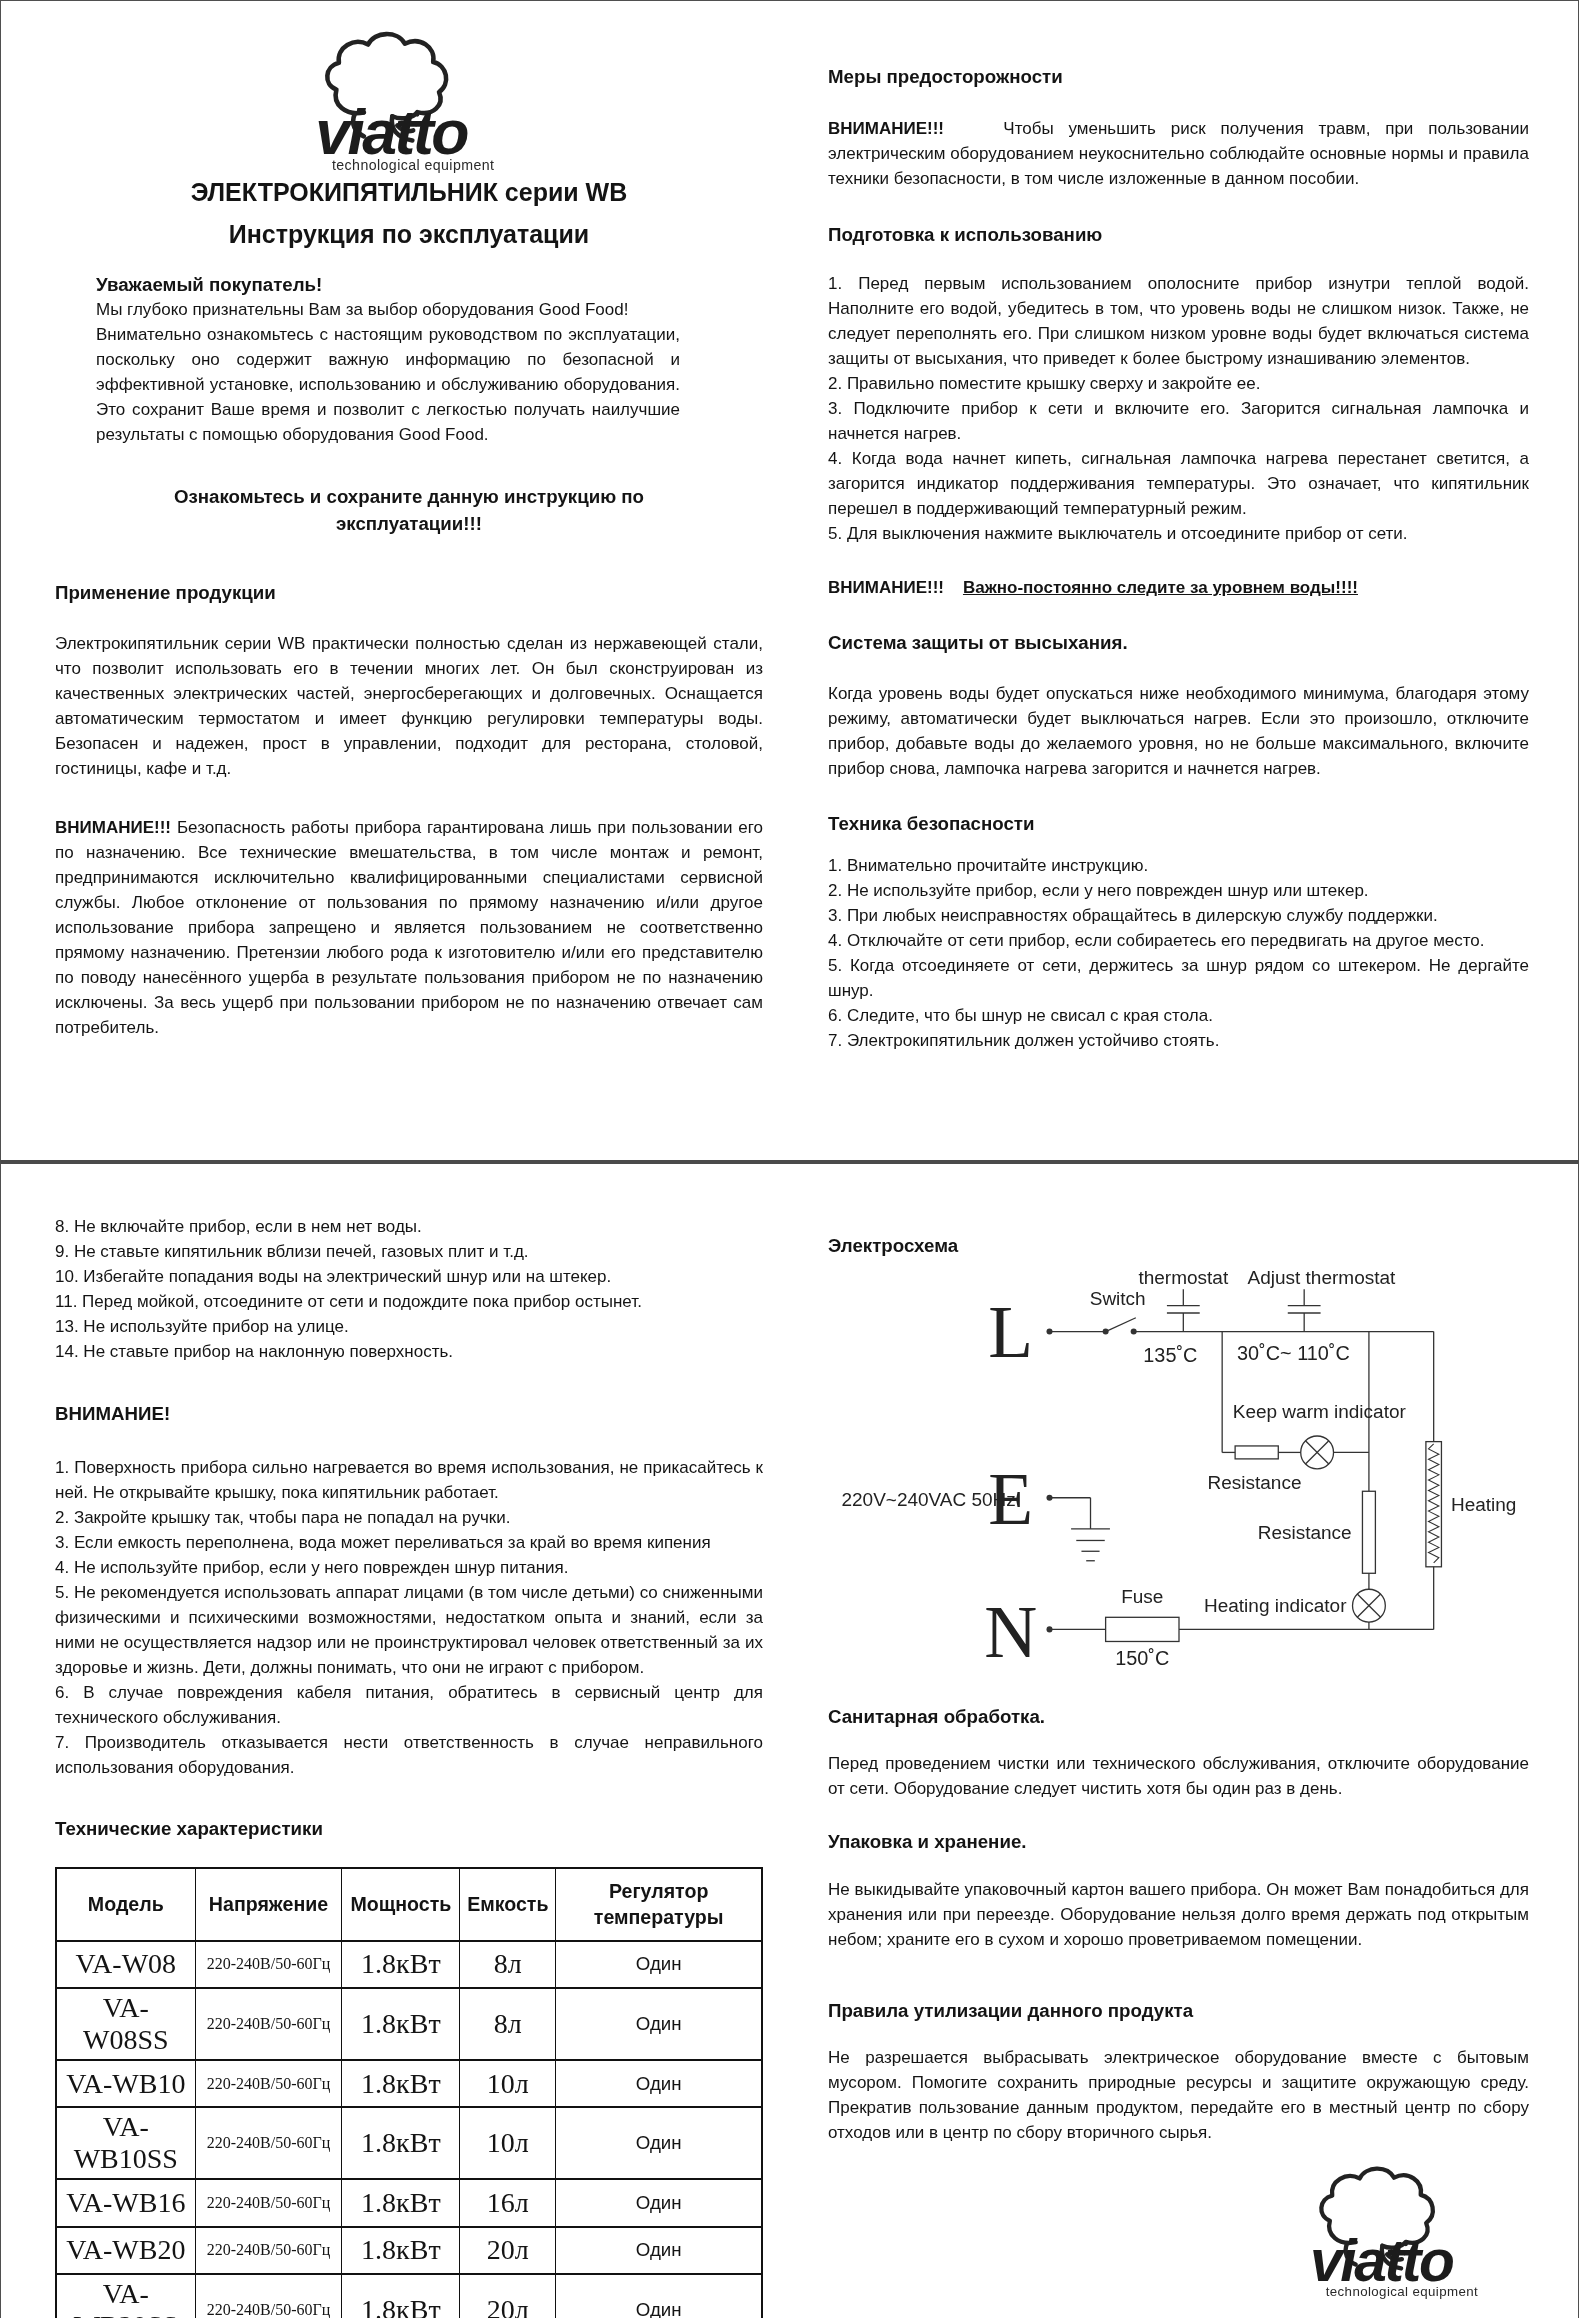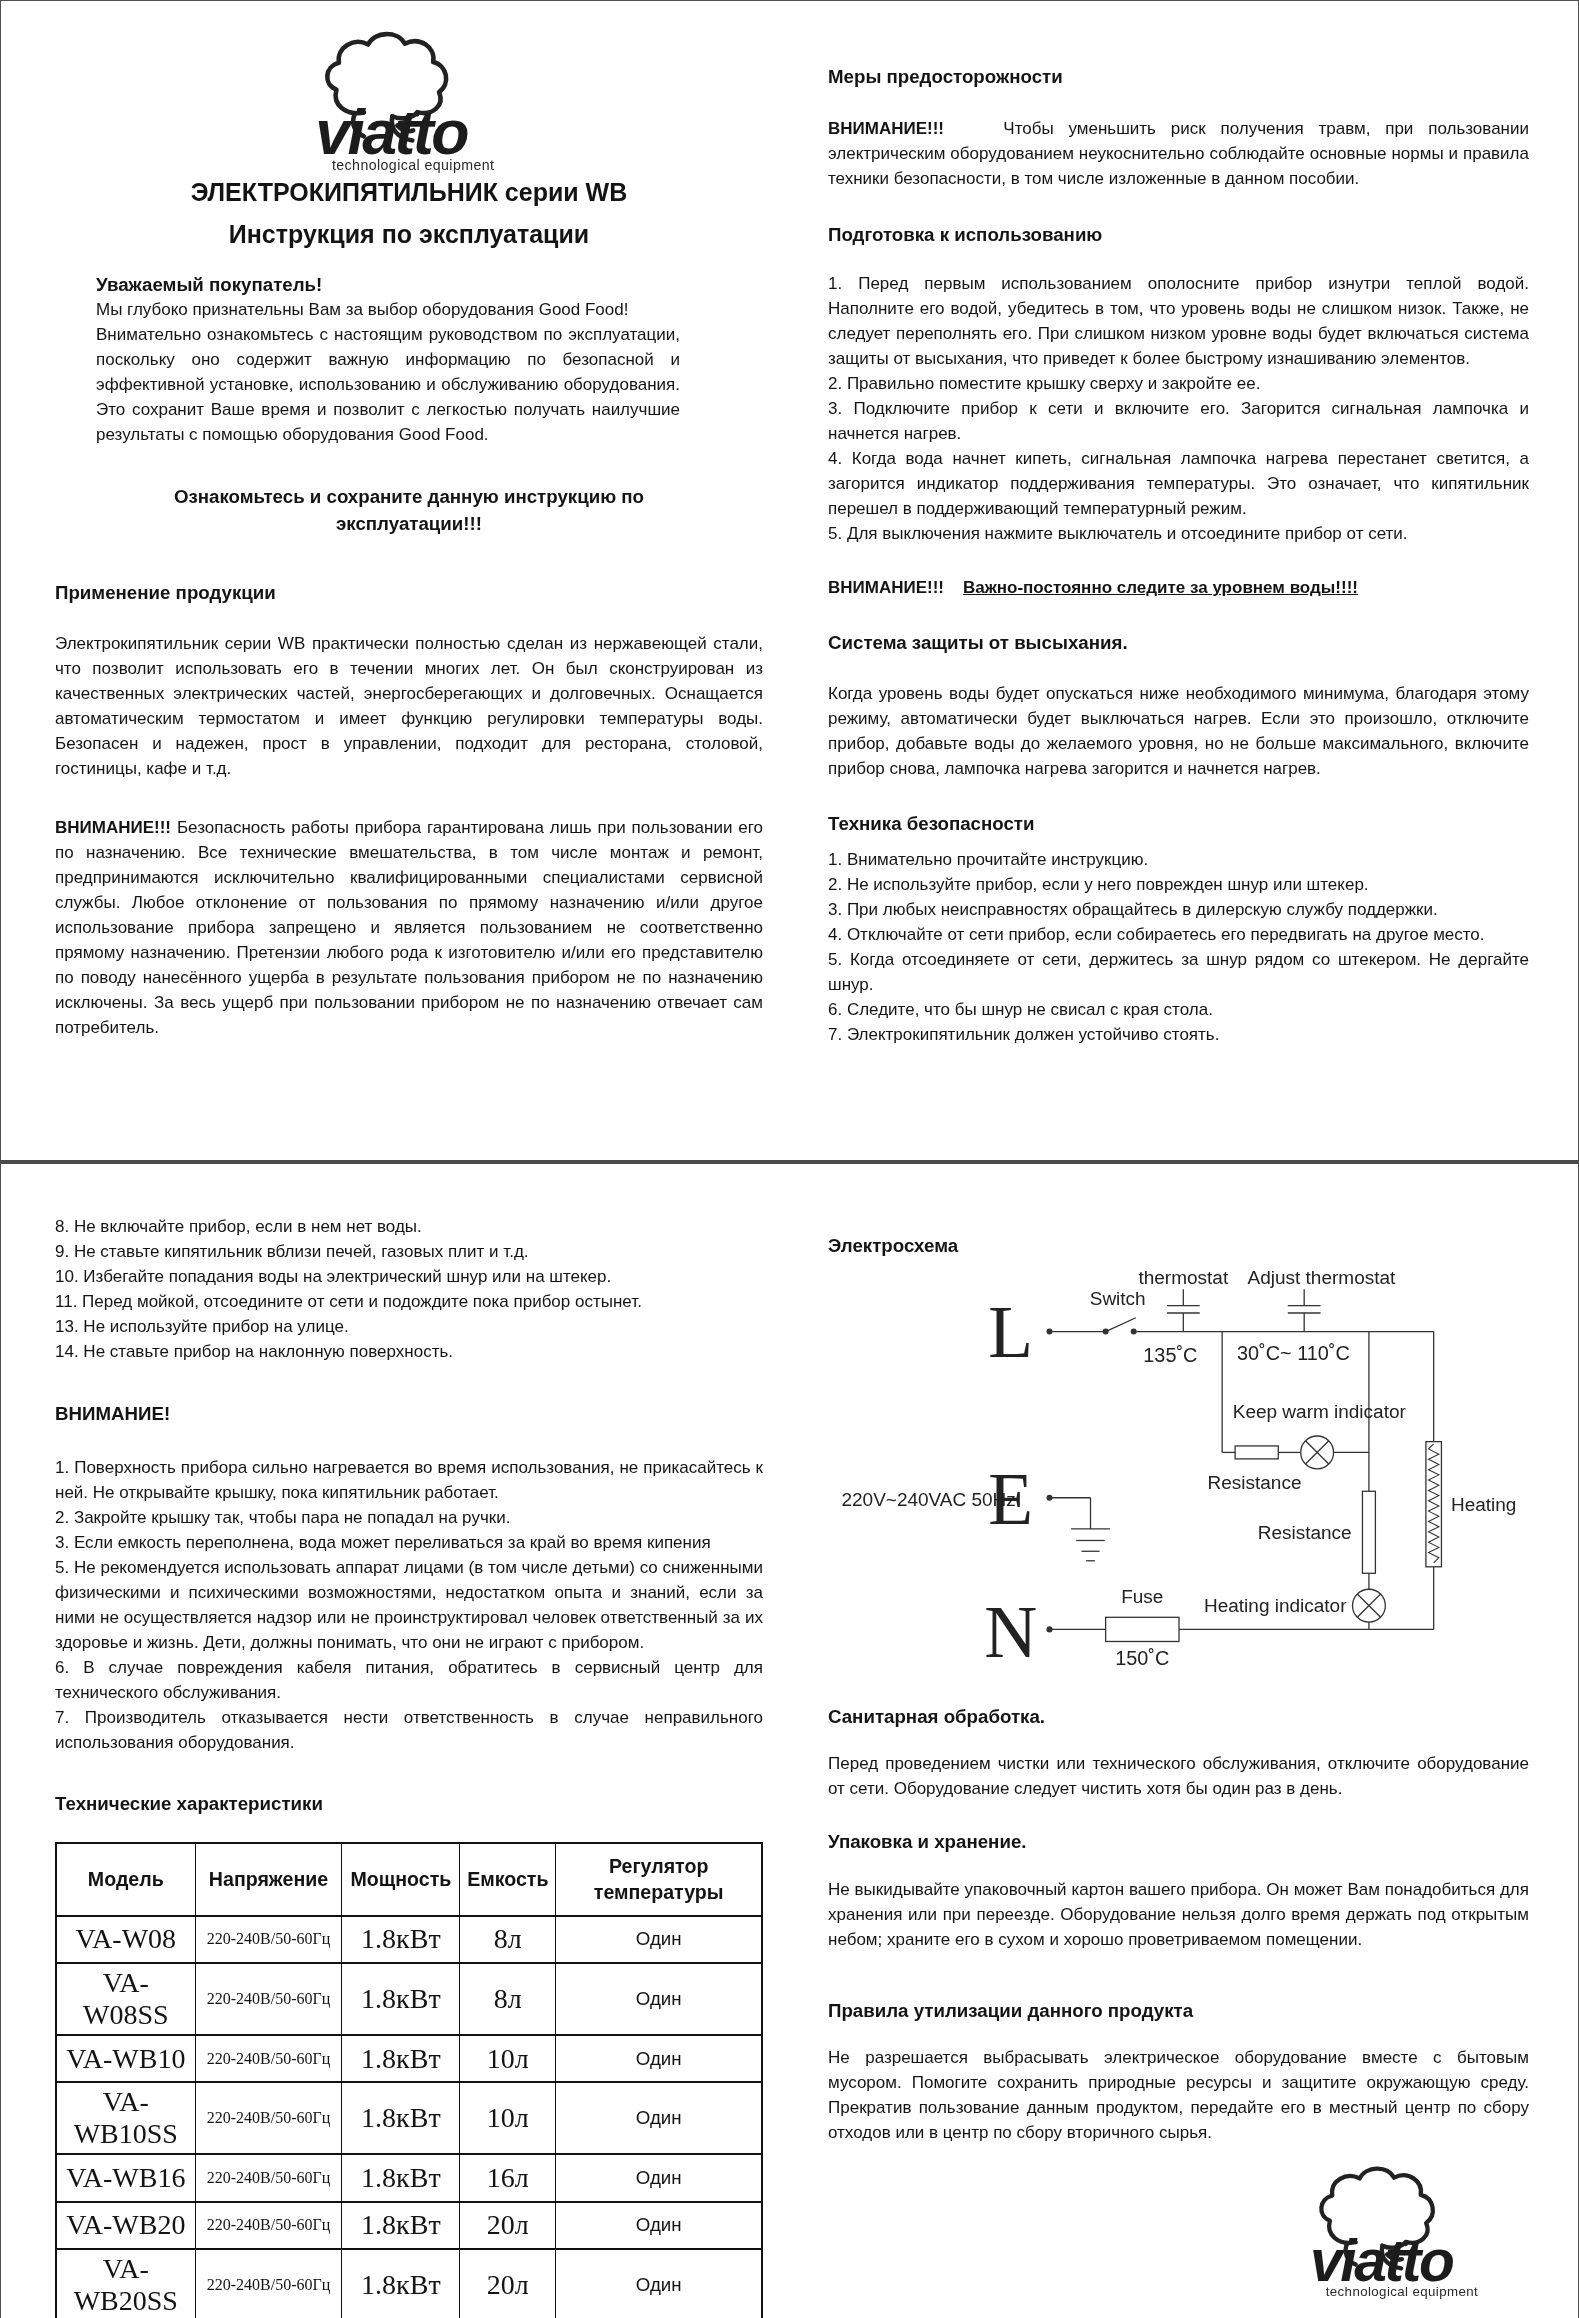--- a/index.html
+++ b/index.html
@@ -95,21 +95,21 @@
     <div class="p" style="margin-top:29px;">
       <span class="b">ВНИМАНИЕ!!!</span>
       <span>&nbsp;&nbsp;</span>
       <span class="b u">Важно-постоянно следите за уровнем воды!!!!</span>
     </div>
 
     <div class="h" style="margin-top:31px;">Система защиты от высыхания.</div>
     <div class="p" style="margin-top:26px;">Когда уровень воды будет опускаться ниже необходимого минимума, благодаря этому режиму, автоматически будет выключаться нагрев. Если это произошло, отключите прибор, добавьте воды до желаемого уровня, но не больше максимального, включите прибор снова, лампочка нагрева загорится и начнется нагрев.</div>
 
     <div class="h" style="margin-top:31px;">Техника безопасности</div>
-    <div style="margin-top:11px;">
+    <div style="margin-top:17px;">
       <div class="li">1. Внимательно прочитайте инструкцию.</div>
       <div class="li">2. Не используйте прибор, если у него поврежден шнур или штекер.</div>
       <div class="li">3. При любых неисправностях обращайтесь в дилерскую службу поддержки.</div>
       <div class="li">4. Отключайте от сети прибор, если собираетесь его передвигать на другое место.</div>
       <div class="li">5. Когда отсоединяете от сети, держитесь за шнур рядом со штекером. Не дергайте шнур.</div>
       <div class="li">6. Следите, что бы шнур не свисал с края стола.</div>
       <div class="li">7. Электрокипятильник должен устойчиво стоять.</div>
     </div>
   </div>
 </div>
@@ -126,20 +126,21 @@
       <div class="li">13. Не используйте прибор на улице.</div>
       <div class="li">14. Не ставьте прибор на наклонную поверхность.</div>
     </div>
 
     <div class="h" style="margin-top:38px;">ВНИМАНИЕ!</div>
 
     <div style="margin-top:29px;">
       <div class="li">1. Поверхность прибора сильно нагревается во время использования, не прикасайтесь к ней. Не открывайте крышку, пока кипятильник работает.</div>
       <div class="li">2. Закройте крышку так, чтобы пара не попадал на ручки.</div>
       <div class="li">3. Если емкость переполнена, вода может переливаться за край во время кипения</div>
+      <div class="li">4. Не используйте прибор, если у него поврежден шнур питания.</div>
       <div class="li">5. Не рекомендуется использовать аппарат лицами (в том числе детьми) со сниженными физическими и психическими возможностями, недостатком опыта и знаний, если за ними не осуществляется надзор или не проинструктировал человек ответственный за их здоровье и жизнь. Дети, должны понимать, что они не играют с прибором.</div>
       <div class="li">6. В случае повреждения кабеля питания, обратитесь в сервисный центр для технического обслуживания.</div>
       <div class="li">7. Производитель отказывается нести ответственность в случае неправильного использования оборудования.</div>
     </div>
 
     <div class="h" style="margin-top:37px;">Технические характеристики</div>
 
     <table class="spec">
       <colgroup>
         <col style="width:19.7%">

